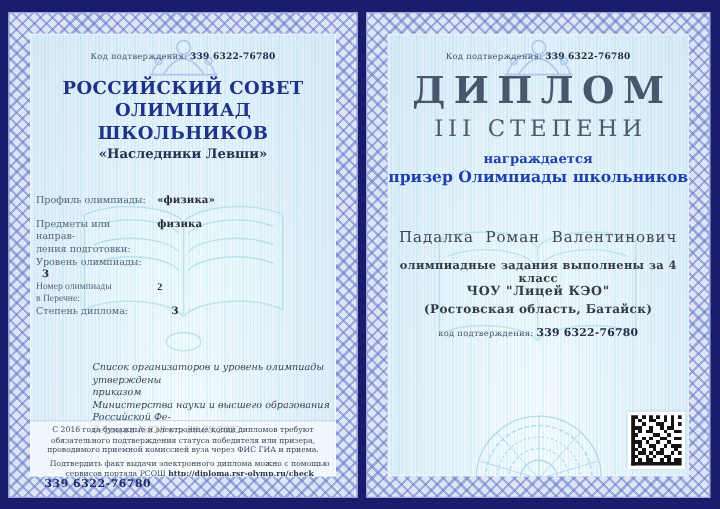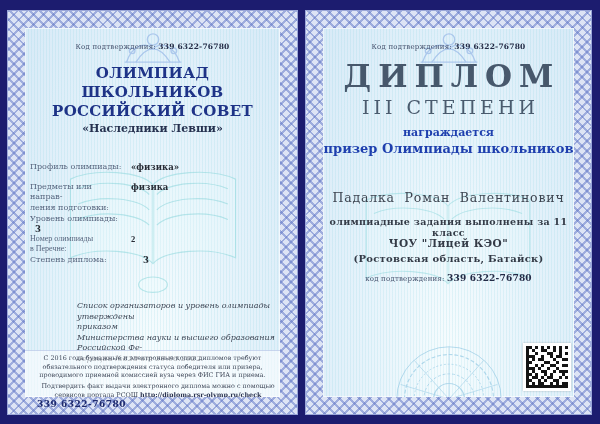--- a/index.html
+++ b/index.html
@@ -137,22 +137,22 @@
         <ellipse cx="100" cy="132" rx="15" ry="8"></ellipse>
       </g>
     </svg>
 
     <div class="code-line" style="top:14px;">
       <span>Код подтверждения:</span>
       <span class="code-val">339 6322-76780</span>
     </div>
 
     <div class="l-title">
+      <div>РОССИЙСКИЙ СОВЕТ</div>
       <div>ОЛИМПИАД ШКОЛЬНИКОВ</div>
-      <div>РОССИЙСКИЙ СОВЕТ</div>
     </div>
 
     <div class="l-subtitle">«Наследники Левши»</div>
 
     <div class="f-row" style="top:134px;">
       <div class="f-label">Профиль олимпиады:</div>
       <div class="f-value">«физика»</div>
     </div>
     <div class="f-row" style="top:154px;">
       <div class="f-label">Предметы или направ-
@@ -228,21 +228,21 @@
       <span class="code-val">339 6322-76780</span>
     </div>
 
     <div class="r-diploma">ДИПЛОМ</div>
     <div class="r-degree">III СТЕПЕНИ</div>
 
     <div class="r-awarded">награждается</div>
     <div class="r-status">призер Олимпиады школьников</div>
 
     <div class="r-name">Падалка Роман Валентинович</div>
-    <div class="r-tasks">олимпиадные задания выполнены за 11 класс</div>
+    <div class="r-tasks">олимпиадные задания выполнены за 4 класс</div>
     <div class="r-school">ЧОУ "Лицей КЭО"</div>
     <div class="r-location">(Ростовская область, Батайск)</div>
 
     <div class="code-line r-codeline">
       <span>код подтверждения:</span>
       <span class="code-val">339 6322-76780</span>
     </div>
 
     <div class="qr-box">
       <svg width="42" height="42" viewBox="0 0 14 14" shape-rendering="crispEdges">

